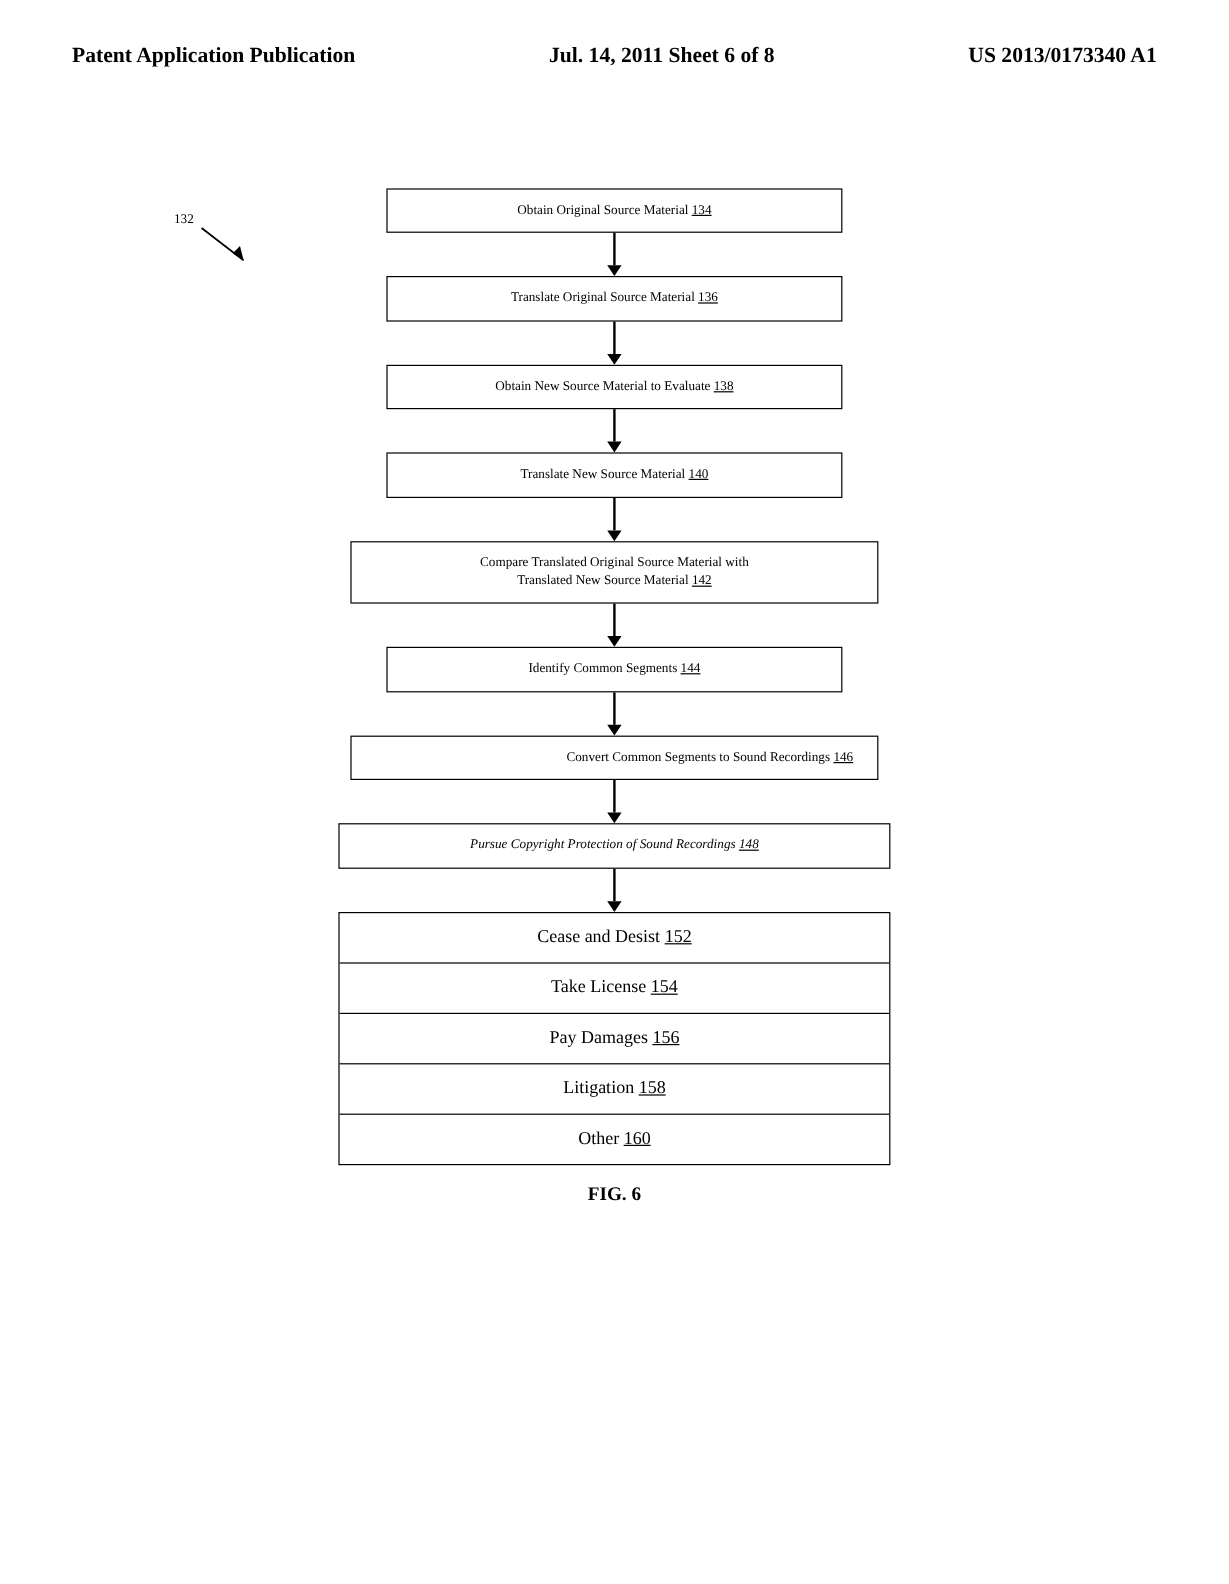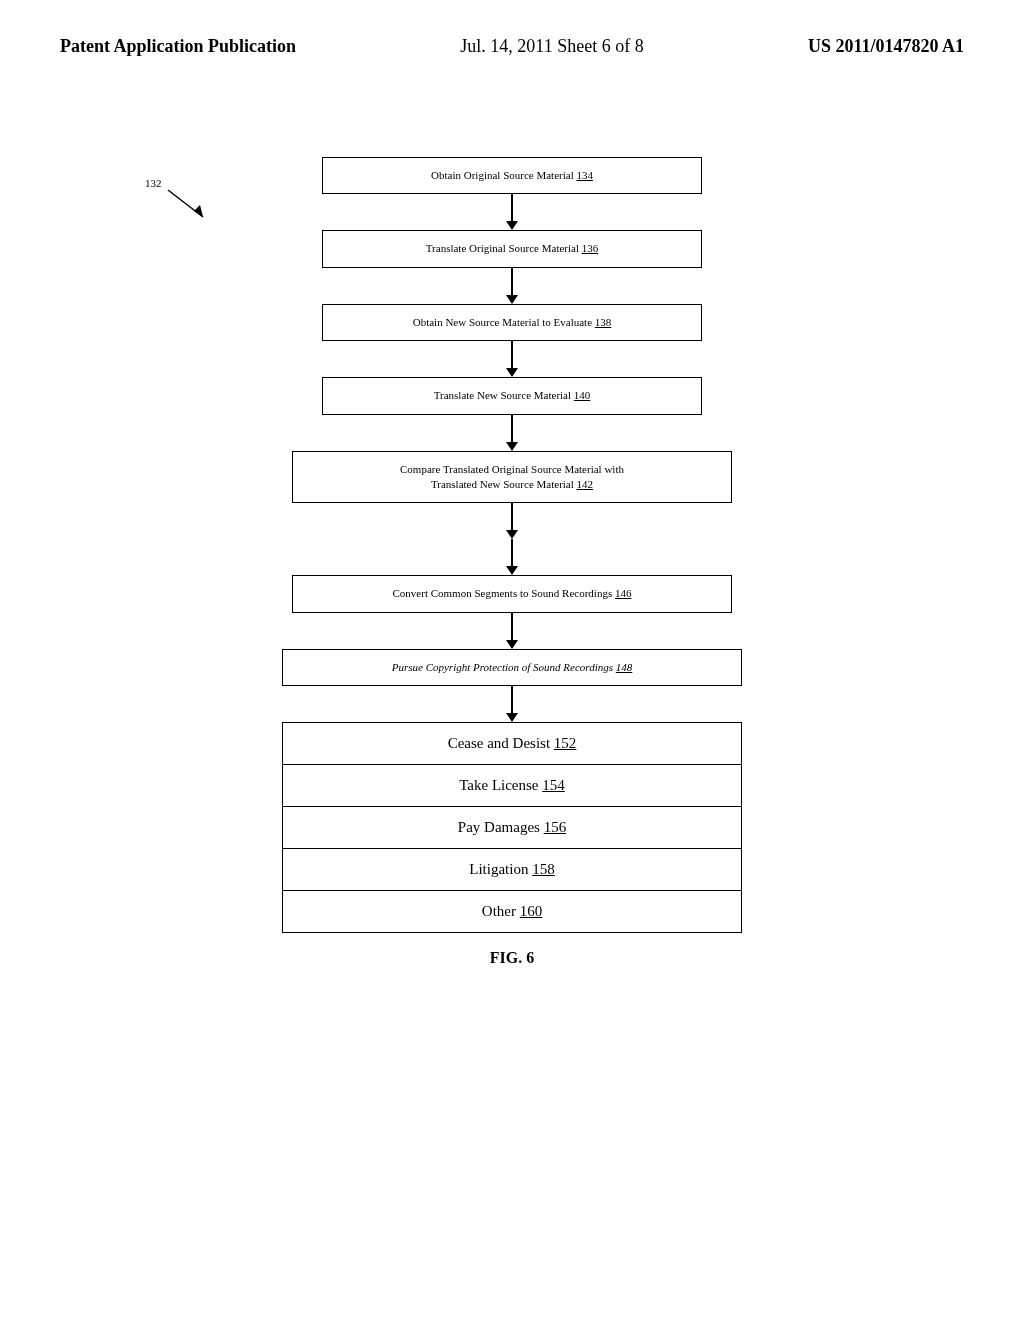--- a/index.html
+++ b/index.html
@@ -14,21 +14,21 @@
     .header {
       display: flex;
       justify-content: space-between;
       align-items: flex-start;
       padding: 36px 60px 0 60px;
       font-size: 18px;
       font-weight: bold;
     }
 
     .header-left { font-weight: bold; }
-    .header-center { font-weight: normal; }
+    .header-center { font-weight: bold; }
     .header-right { font-weight: bold; }
 
     .diagram-container {
       display: flex;
       flex-direction: column;
       align-items: center;
       padding-top: 60px;
       position: relative;
     }
 
@@ -107,21 +107,21 @@
       margin-top: 16px;
       padding-bottom: 40px;
     }
   </style>
 </head>
 <body>
 
 <div class="header">
   <span class="header-left">Patent Application Publication</span>
   <span class="header-center">Jul. 14, 2011   Sheet 6 of 8</span>
-  <span class="header-right">US 2011/0147820 A1</span>
+  <span class="header-right">US 2013/0173340 A1</span>
 </div>
 
 <div class="diagram-container">
 
   <div style="position:relative; width:100%; height:0;">
     <span class="ref-label">132</span>
 
     <svg style="position:absolute; left:158px; top:68px;" width="60" height="40">
       <line x1="10" y1="5" x2="45" y2="32" stroke="#000" stroke-width="1.5"></line>
       <polygon points="45,32 36,26 42,20" fill="#000"></polygon>
@@ -176,28 +176,33 @@
     <div class="flow-box" style="min-width:440px;">
       <span>Compare Translated Original Source Material with<br>Translated New Source Material <span class="underline">142</span></span>
     </div>
   </div>
 
   <div class="flow-arrow">
     <div class="arrow-line"></div>
     <div class="arrow-head"></div>
   </div>
 
-
-  <div class="flow-arrow">
-    <div class="arrow-line"></div>
-    <div class="arrow-head"></div>
-  </div>
-
-  <div>
-    <div class="flow-box" style="min-width:440px;">
+  <div>
+    <div class="flow-box">
+      <span>Identify Common Segments <span class="underline">144</span></span>
+    </div>
+  </div>
+
+  <div class="flow-arrow">
+    <div class="arrow-line"></div>
+    <div class="arrow-head"></div>
+  </div>
+
+  <div>
+    <div class="flow-box" style="min-width:440px;text-align:right;">
       <span>Convert Common Segments to Sound Recordings <span class="underline">146</span></span>
     </div>
   </div>
 
   <div class="flow-arrow">
     <div class="arrow-line"></div>
     <div class="arrow-head"></div>
   </div>
 
   <div>

